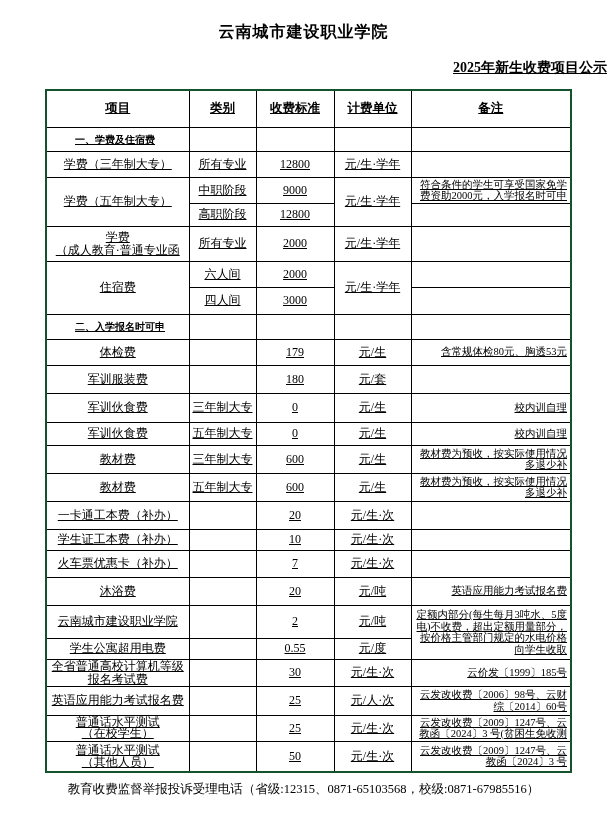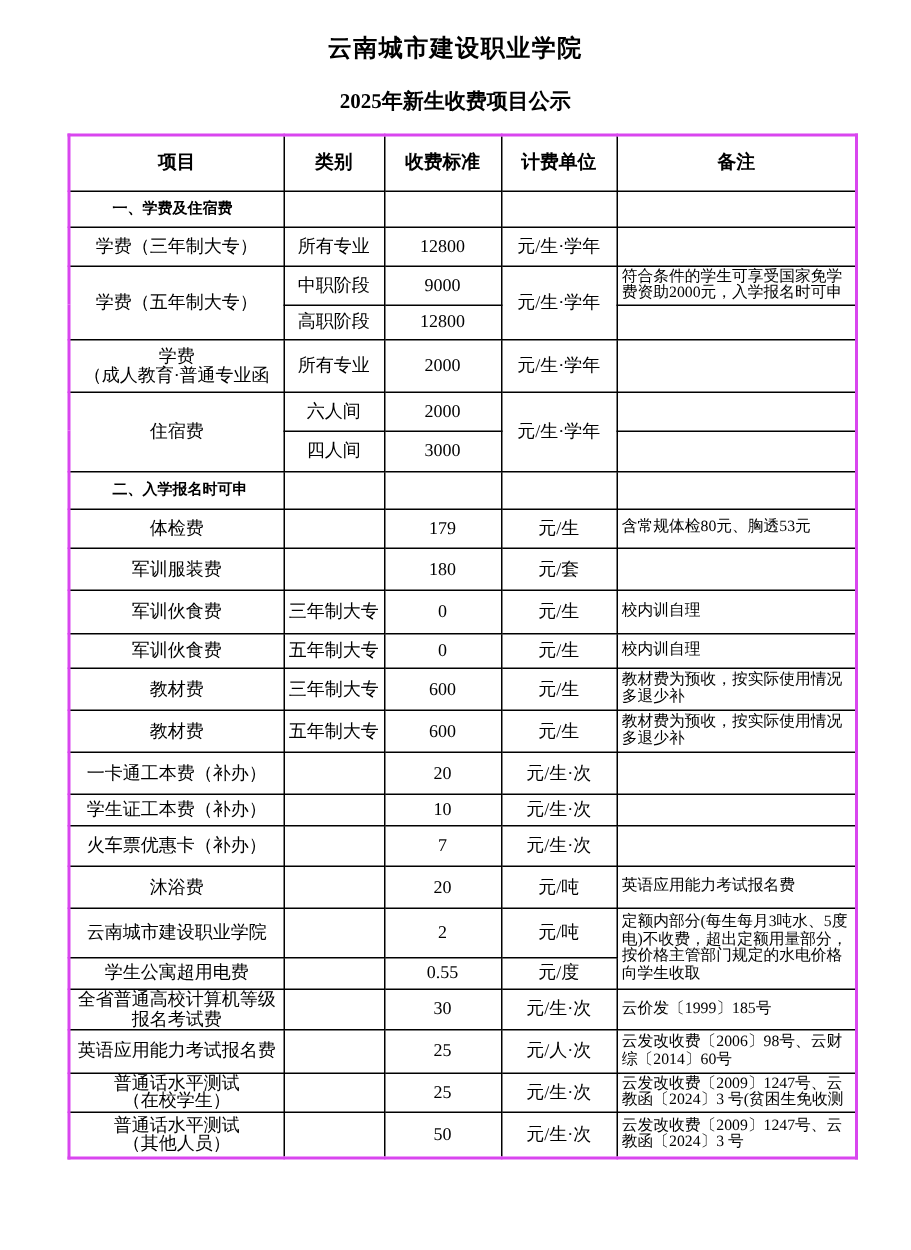--- a/index.html
+++ b/index.html
@@ -1,27 +1,27 @@
 <!DOCTYPE html>
 <html><head>
 <meta charset="utf-8">
 <style>
   html,body{margin:0;padding:0;background:#ffffff;}
   body{width:607px;height:833px;color:#000;font-family:"Liberation Serif","DejaVu Serif",serif;}
   .page{position:relative;width:607px;height:833px;background:#fff;overflow:hidden;}
   .title{margin:22px 0 16px;text-align:center;font-size:16px;font-weight:bold;letter-spacing:1px;}
-  .subtitle{margin:16px 0 12px;text-align:center;font-size:14px;font-weight:bold;}
+  .subtitle{margin:16px 0 12px;text-align:right;font-size:14px;font-weight:bold;text-decoration:underline;}
   table.fee{border-collapse:collapse;table-layout:fixed;margin-left:45px;width:525px;
-            border:2px solid #d946ef;}
+            border:2px solid #14532d;text-decoration:underline;}
   td{border:1.5px solid #000;text-align:center;vertical-align:middle;
      font-size:12px;line-height:13px;padding:0 2px;overflow:hidden;}
   tr.hdr td{font-weight:bold;font-size:12.5px;}
   td.sec{text-align:left;font-weight:bold;padding-left:28px;font-size:10px;}
   td.pre{white-space:pre-line;}
-  td.remark{text-align:left;font-size:10.5px;line-height:11.5px;white-space:pre-line;padding:1px 3px;}
+  td.remark{text-align:right;font-size:10.5px;line-height:11.5px;white-space:pre-line;padding:1px 3px;}
   .footer{margin-top:8px;text-align:center;font-size:12.5px;}
 </style>
 </head>
 <body>
 
 <div class="page">
 
   <div class="title">云南城市建设职业学院</div>
   <div class="subtitle">2025年新生收费项目公示</div>
 
@@ -236,14 +236,15 @@
       <td></td>
       <td>50</td>
       <td>元/生·次</td>
       <td class="remark">云发改收费〔2009〕1247号、云
 教函〔2024〕3 号</td>
     </tr>
 
   </tbody>
     </table>
 
+  <div class="footer">教育收费监督举报投诉受理电话（省级:12315、0871-65103568，校级:0871-67985516）</div>
 
 </div>
 
 </body></html>

